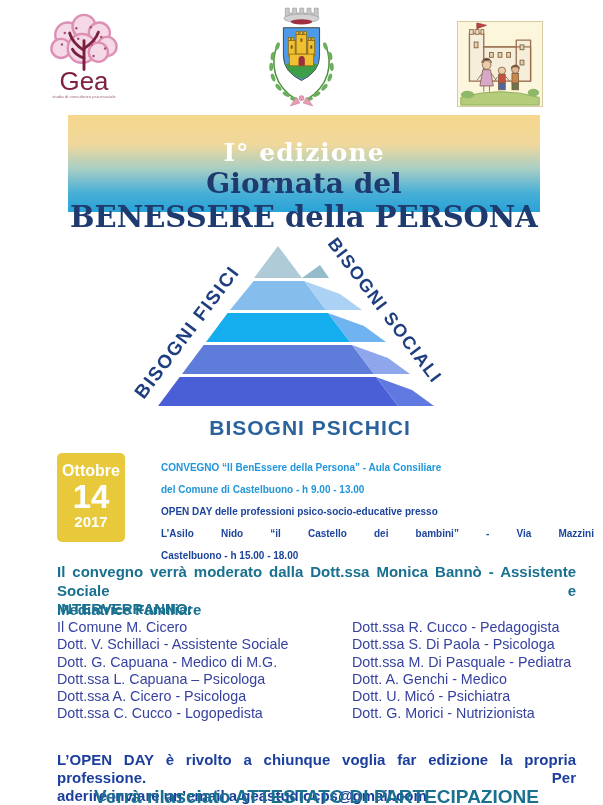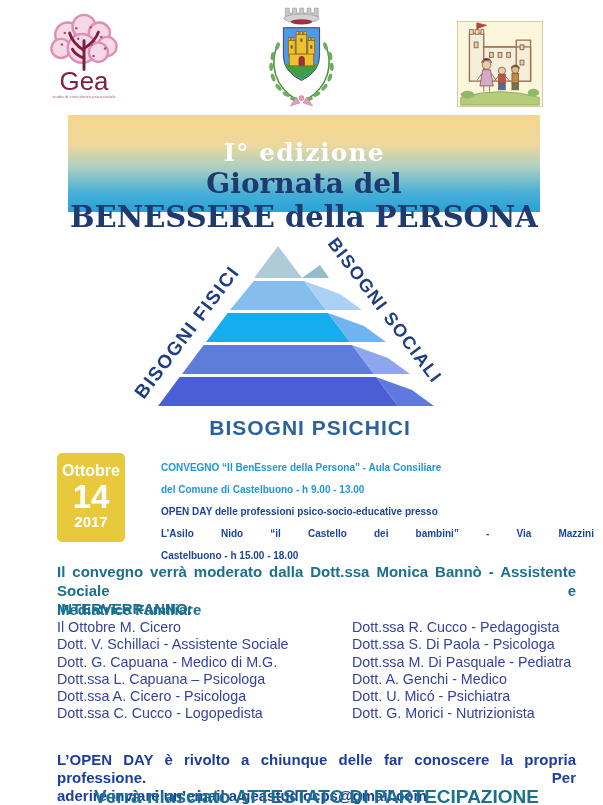--- a/index.html
+++ b/index.html
@@ -241,35 +241,35 @@
     <div class="navy">Castelbuono - h 15.00 - 18.00</div>
   </div>
 
   <div class="abs" id="moderator">
     <div class="just">Il convegno verrà moderato dalla Dott.ssa Monica Bannò - Assistente Sociale e</div>
     <div>Mediatrice Familiare</div>
   </div>
   <div class="abs" id="interv-heading">INTERVERRANNO:</div>
 
   <div class="abs plist" id="plist-left">
-    <div>Il Ottobre M. Cicero</div>
+    <div>Il Comune M. Cicero</div>
     <div>Dott. V. Schillaci - Assistente Sociale</div>
     <div>Dott. G. Capuana - Medico di M.G.</div>
     <div>Dott.ssa L. Capuana – Psicologa</div>
     <div>Dott.ssa A. Cicero - Psicologa</div>
     <div>Dott.ssa C. Cucco - Logopedista</div>
   </div>
   <div class="abs plist" id="plist-right">
     <div>Dott.ssa R. Cucco - Pedagogista</div>
     <div>Dott.ssa S. Di Paola - Psicologa</div>
     <div>Dott.ssa M. Di Pasquale - Pediatra</div>
     <div>Dott. A. Genchi - Medico</div>
     <div>Dott. U. Micó - Psichiatra</div>
     <div>Dott. G. Morici - Nutrizionista</div>
   </div>
 
   <div class="abs" id="footer">
-    <div class="just">L’OPEN DAY è rivolto a chiunque delle far conoscere la propria professione. Per</div>
+    <div class="just">L’OPEN DAY è rivolto a chiunque voglia far edizione la propria professione. Per</div>
     <div>aderire inviare un’email a geastudiocps@gmail.com</div>
   </div>
   <div class="abs" id="footer-cta">Verrà rilasciato ATTESTATO DI PARTECIPAZIONE</div>
 
 </div>
 
 </body></html>

